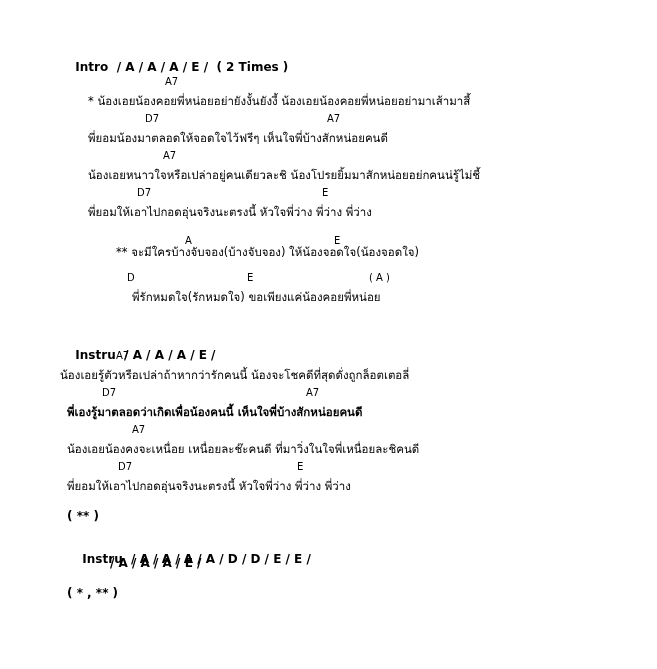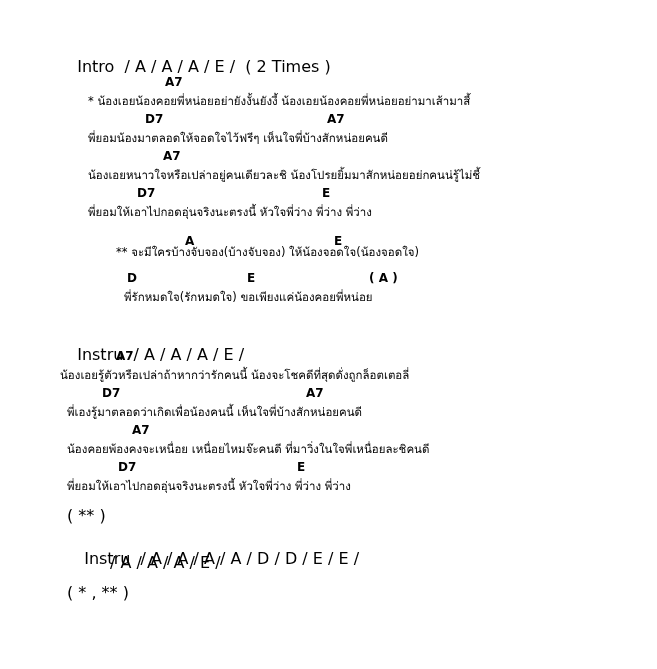--- a/index.html
+++ b/index.html
@@ -1,20 +1,20 @@
 <!DOCTYPE html>
 <html><head>
 <meta charset="utf-8">
 <style>
   html, body { margin: 0; padding: 0; background: #ffffff; }
   body { width: 657px; height: 669px; position: relative; overflow: hidden;
          font-family: "DejaVu Sans", "Liberation Sans", sans-serif; color: #000; }
   .ln { position: absolute; white-space: pre; font-size: 11.5px; line-height: 14px; }
-  .b { font-weight: normal; font-size: 16px; }
-  .chord { font-weight: bold; font-size: 12px; }
+  .b { font-weight: bold; font-size: 12px; }
+  .chord { font-weight: normal; font-size: 10px; }
 </style>
 </head>
 <body>
 
 <div class="ln b" style="left:67px; top:46px;">
   <span>Intro</span>&nbsp;&nbsp;<span>/ A / A / A / E /</span>&nbsp;&nbsp;<span>( 2 Times )</span>
 </div>
 
 <div class="ln chord" style="left:165px; top:75px;">A7</div>
 <div class="ln" style="left:88px; top:94px;">* น้องเอยน้องคอยพี่หน่อยอย่ายังงั้นยังงี้ น้องเอยน้องคอยพี่หน่อยอย่ามาเส้ามาสี้</div>
@@ -30,35 +30,35 @@
 <div class="ln chord" style="left:322px; top:186px;">E</div>
 <div class="ln" style="left:88px; top:205px;">พี่ยอมให้เอาไปกอดอุ่นจริงนะตรงนี้ หัวใจพี่ว่าง พี่ว่าง พี่ว่าง</div>
 
 <div class="ln chord" style="left:185px; top:234px;">A</div>
 <div class="ln chord" style="left:334px; top:234px;">E</div>
 <div class="ln" style="left:116px; top:245px;">** จะมีใครบ้างจับจอง(บ้างจับจอง) ให้น้องจอดใจ(น้องจอดใจ)</div>
 
 <div class="ln chord" style="left:127px; top:271px;">D</div>
 <div class="ln chord" style="left:247px; top:271px;">E</div>
 <div class="ln chord" style="left:369px; top:271px;">( A )</div>
-<div class="ln" style="left:124px; top:290px;">พี่รักหมดใจ(รักหมดใจ) ขอเพียงแค่น้องคอยพี่หน่อย</div>
+<div class="ln" style="left:132px; top:290px;">พี่รักหมดใจ(รักหมดใจ) ขอเพียงแค่น้องคอยพี่หน่อย</div>
 
 <div class="ln b" style="left:67px; top:334px;">
   <span>Instru</span>&nbsp;&nbsp;<span>/ A / A / A / E /</span>
 </div>
 
 <div class="ln chord" style="left:116px; top:349px;">A7</div>
 <div class="ln" style="left:60px; top:368px;">น้องเอยรู้ตัวหรือเปล่าถ้าหากว่ารักคนนี้ น้องจะโชคดีที่สุดดั่งถูกล็อตเตอลี่</div>
 
 <div class="ln chord" style="left:102px; top:386px;">D7</div>
 <div class="ln chord" style="left:306px; top:386px;">A7</div>
-<div class="ln" style="left:67px; top:405px;">พี่เองรู้มาตลอดว่าเกิดเพื่อน้องคนนี้ เห็นใจพี่บ้างสักหน่อยคนดี</div>
+<div class="ln" style="left:67px; top:405px;font-weight:bold;">พี่เองรู้มาตลอดว่าเกิดเพื่อน้องคนนี้ เห็นใจพี่บ้างสักหน่อยคนดี</div>
 
 <div class="ln chord" style="left:132px; top:423px;">A7</div>
-<div class="ln" style="left:67px; top:442px;">น้องคอยพ้องคงจะเหนื่อย เหนื่อยไหมจ๊ะคนดี ที่มาวิ่งในใจพี่เหนื่อยละชิคนดี</div>
+<div class="ln" style="left:67px; top:442px;">น้องเอยน้องคงจะเหนื่อย เหนื่อยละช๊ะคนดี ที่มาวิ่งในใจพี่เหนื่อยละชิคนดี</div>
 
 <div class="ln chord" style="left:118px; top:460px;">D7</div>
 <div class="ln chord" style="left:297px; top:460px;">E</div>
 <div class="ln" style="left:67px; top:479px;">พี่ยอมให้เอาไปกอดอุ่นจริงนะตรงนี้ หัวใจพี่ว่าง พี่ว่าง พี่ว่าง</div>
 
 <div class="ln b" style="left:67px; top:509px;">( ** )</div>
 
 <div class="ln b" style="left:74px; top:538px;">
   <span>Instru</span>&nbsp;&nbsp;<span>/ A / A / A / A / D / D / E / E /</span>
 </div>

